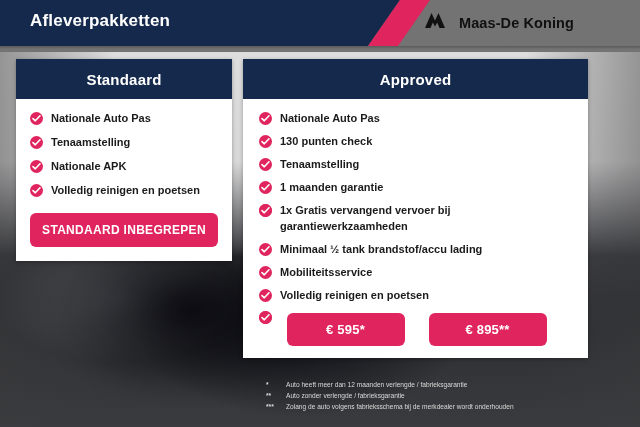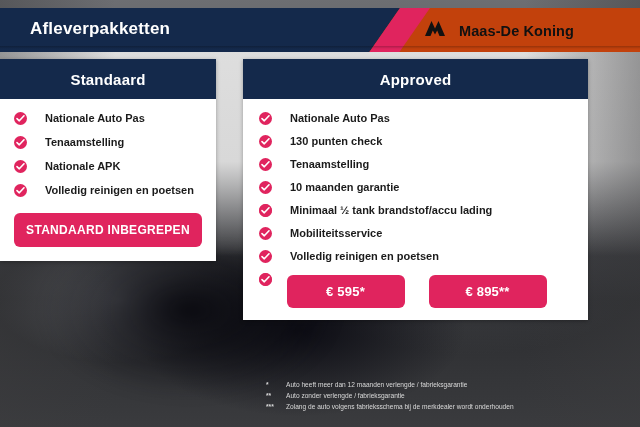--- a/index.html
+++ b/index.html
@@ -46,23 +46,23 @@
   }
   .bg-vignette {
     position: absolute;
     inset: 0;
     background: linear-gradient(90deg, rgba(60,60,62,.45) 0%, rgba(0,0,0,0) 18%, rgba(0,0,0,0) 82%, rgba(60,60,62,.45) 100%);
   }
 
   
   .header {
     position: absolute;
-    left: 0; top: 8px;
-    width: 640px; height: 44px;
-    background: #c2410c;
+    left: 0; top: 0;
+    width: 640px; height: 52px;
+    background: #737373;
     overflow: hidden;
   }
   .header-navy {
     position: absolute;
     left: 0; top: 0;
     width: 400px; height: 46px;
     background: #14294b;
     clip-path: polygon(0 0, 400px 0, 368px 46px, 0 46px);
   }
   .header-pink {
@@ -101,21 +101,21 @@
     width: 640px; height: 3px;
     background: linear-gradient(180deg, rgba(0,0,0,.22), rgba(0,0,0,0));
   }
 
   
   .card {
     position: absolute;
     background: #ffffff;
     box-shadow: 0 1px 4px rgba(0,0,0,.3);
   }
-  .card-standard { left: 0; top: 59px; width: 216px; }
+  .card-standard { left: 16px; top: 59px; width: 216px; }
   .card-approved { left: 243px; top: 59px; width: 345px; }
 
   .card-head {
     background: #14294b;
     color: #ffffff;
     text-align: center;
     font-size: 15px;
     font-weight: bold;
     padding: 12px 0 11px;
     letter-spacing: .2px;
@@ -125,21 +125,21 @@
   }
   .card-approved .card-body { padding: 12px 14px 10px 16px; }
 
   ul.features {
     list-style: none;
     margin: 0;
     padding: 0;
   }
   ul.features li {
     position: relative;
-    padding-left: 31px;
+    padding-left: 21px;
     margin-bottom: 8px;
     font-size: 11px;
     font-weight: bold;
     color: #1b1b1b;
     line-height: 1.45;
   }
   .card-approved ul.features li { margin-bottom: 7px; }
   .check-icon {
     position: absolute;
     left: 0; top: 1px;
@@ -302,28 +302,36 @@
               </svg>
           </span>
           <span>Tenaamstelling</span>
         </li>
         <li>
           <span class="check-icon">
             <svg width="9" height="9" viewBox="0 0 9 9">
                 <path d="M1 4.6 L3.3 6.8 L8 1.8" stroke="#ffffff" stroke-width="1.6" fill="none" stroke-linecap="round" stroke-linejoin="round"></path>
               </svg>
           </span>
-          <span>10 maanden garantie</span>
-        </li>
-        <li>
-          <span class="check-icon">
-            <svg width="9" height="9" viewBox="0 0 9 9">
-                <path d="M1 4.6 L3.3 6.8 L8 1.8" stroke="#ffffff" stroke-width="1.6" fill="none" stroke-linecap="round" stroke-linejoin="round"></path>
-              </svg>
-          </span>
+          <span>1 maanden garantie</span>
+        </li>
+        <li>
+          <span class="check-icon">
+            <svg width="9" height="9" viewBox="0 0 9 9">
+                <path d="M1 4.6 L3.3 6.8 L8 1.8" stroke="#ffffff" stroke-width="1.6" fill="none" stroke-linecap="round" stroke-linejoin="round"></path>
+              </svg>
+          </span>
+        </li>
+        <li>
+          <span class="check-icon">
+            <svg width="9" height="9" viewBox="0 0 9 9">
+                <path d="M1 4.6 L3.3 6.8 L8 1.8" stroke="#ffffff" stroke-width="1.6" fill="none" stroke-linecap="round" stroke-linejoin="round"></path>
+              </svg>
+          </span>
+          <span>1x Gratis vervangend vervoer bij garantiewerkzaamheden</span>
         </li>
         <li>
           <span class="check-icon">
             <svg width="9" height="9" viewBox="0 0 9 9">
                 <path d="M1 4.6 L3.3 6.8 L8 1.8" stroke="#ffffff" stroke-width="1.6" fill="none" stroke-linecap="round" stroke-linejoin="round"></path>
               </svg>
           </span>
           <span>Minimaal ½ tank brandstof/accu lading</span>
         </li>
         <li>

